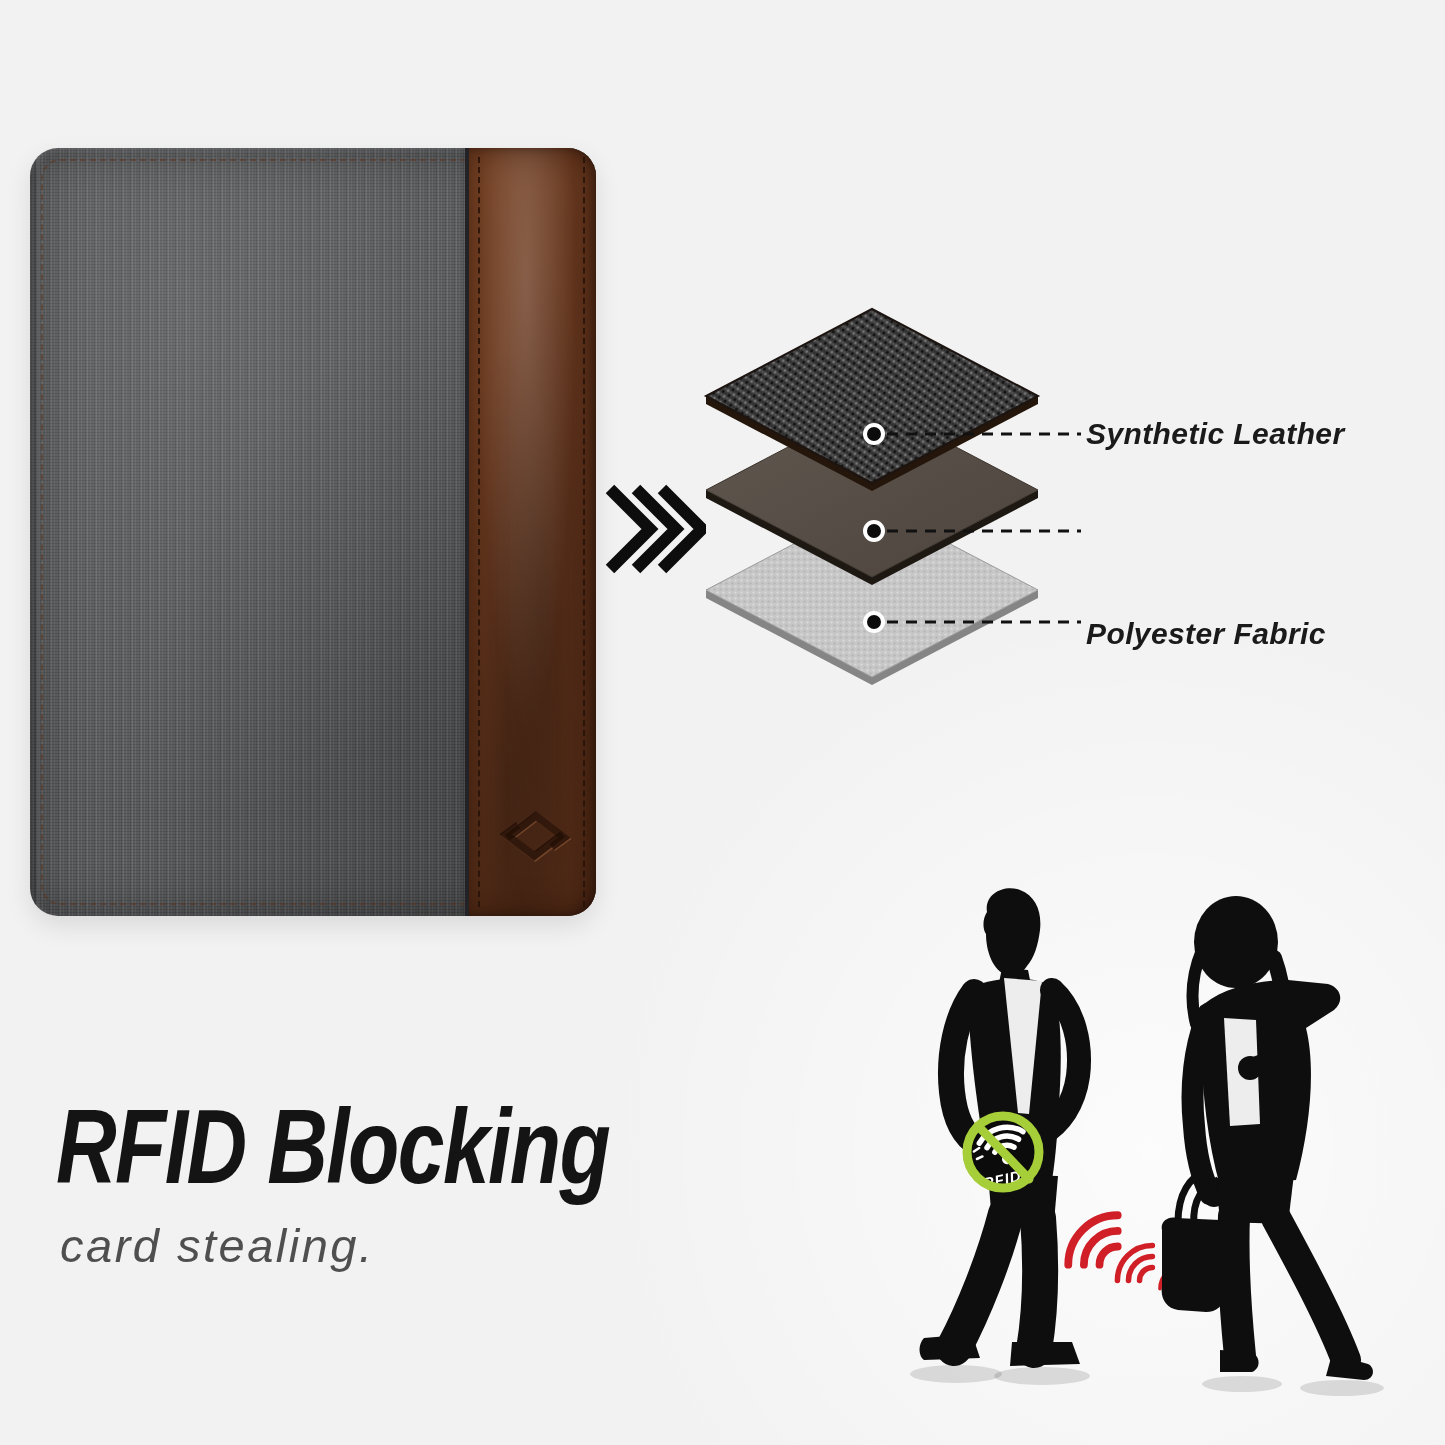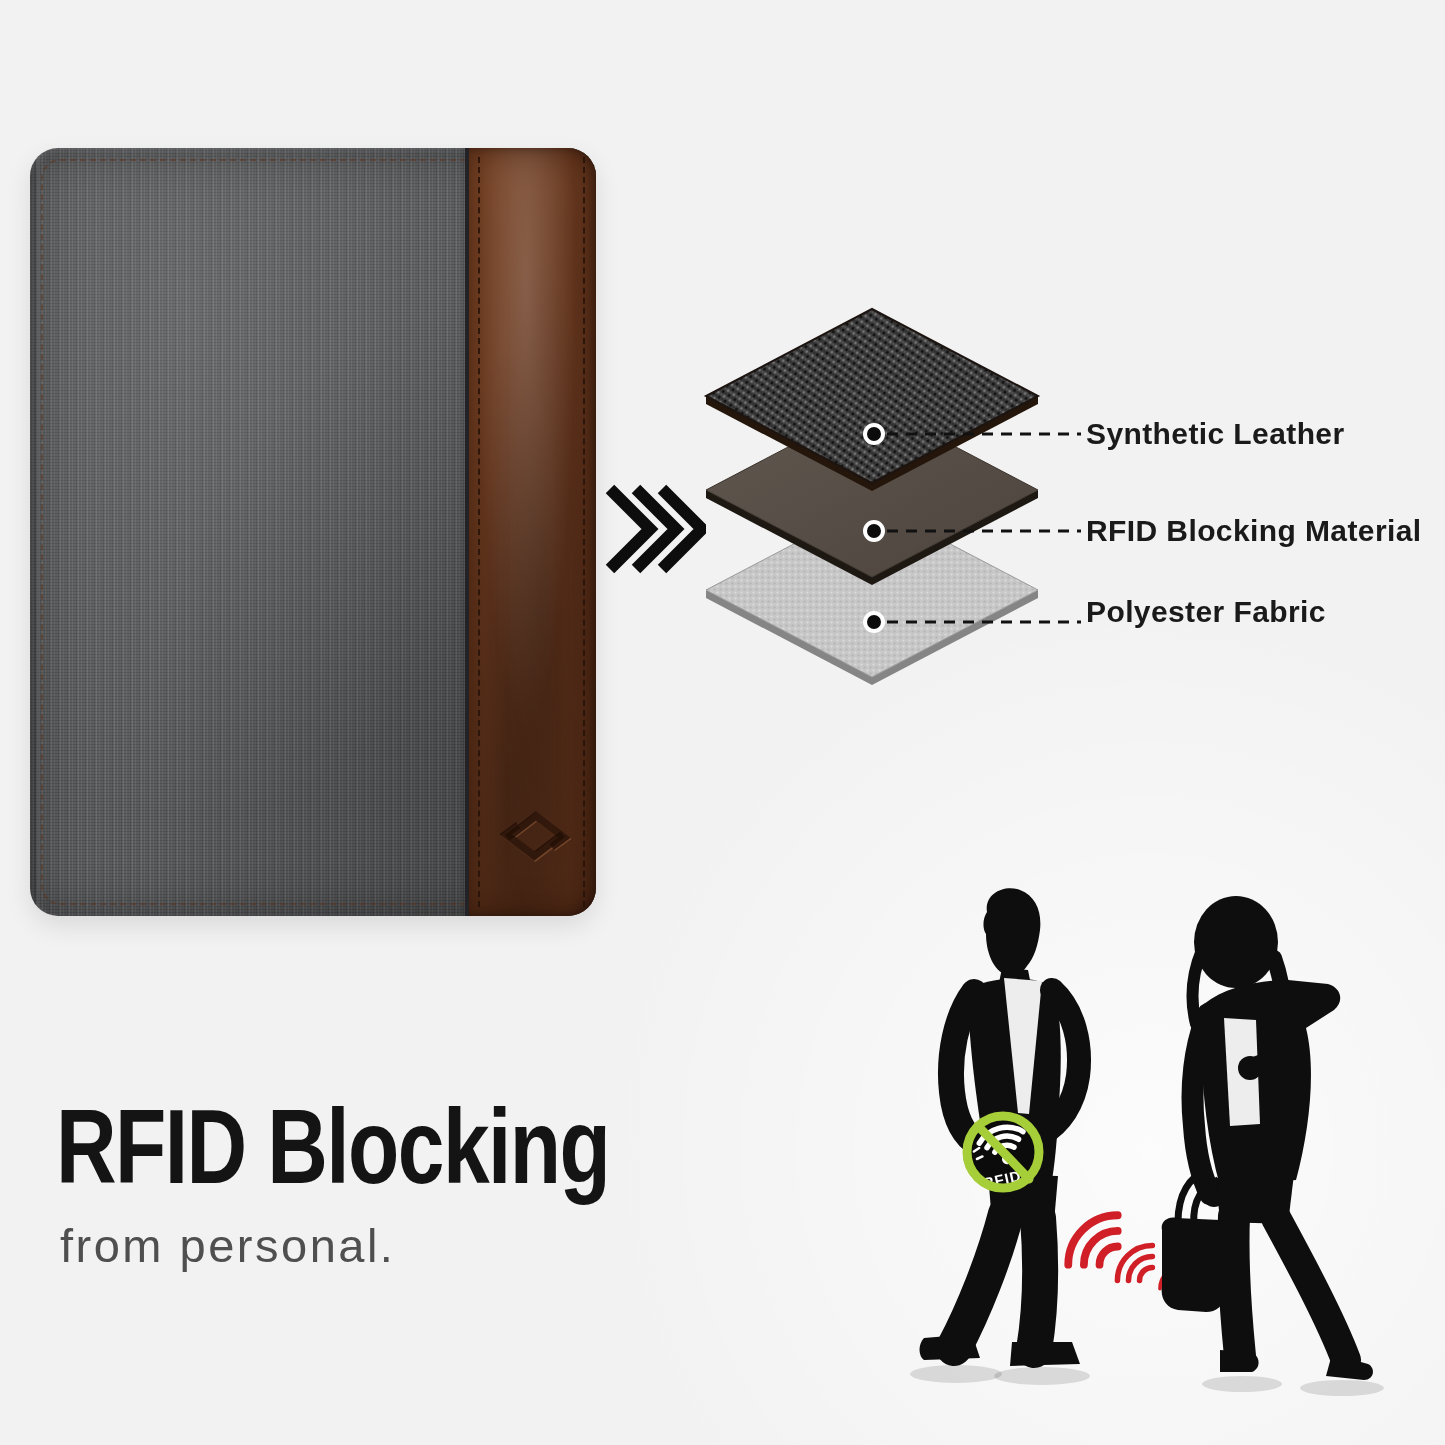--- a/index.html
+++ b/index.html
@@ -7,20 +7,21 @@
     --heading:#141414; --subtext:#4f4f4f; --label:#1a1a1a;
     --fabric-gray:#5a5b5d; --leather-brown:#6b3a20;
   }
   html,body{margin:0;padding:0;background:var(--background);}
   .canvas{
     position:relative;width:1445px;height:1445px;overflow:hidden;
     background:
       radial-gradient(circle at 1150px 1150px, rgba(255,255,255,.75) 0%, rgba(255,255,255,0) 34%),
       var(--background);
     font-family:"Liberation Sans", sans-serif;
+    font-style:italic;
   }
   
   .case{
     position:absolute;left:30px;top:148px;width:566px;height:768px;border-radius:28px;
     background-color:var(--fabric-gray);
     background-image:
       radial-gradient(ellipse at 28% 22%, rgba(255,255,255,.10), transparent 60%),
       radial-gradient(ellipse at 85% 85%, rgba(0,0,0,.22), transparent 55%),
       linear-gradient(90deg, rgba(0,0,0,.25) 0 6px, rgba(255,255,255,.08) 7px 9px, transparent 12px),
       linear-gradient(90deg, transparent 74%, rgba(0,0,0,.28) 98%),
@@ -141,26 +142,25 @@
       <line x1="192" y1="334" x2="386" y2="334"></line>
     </g>
     <g fill="#0c0c0c" stroke="#ffffff" stroke-width="4">
       <circle cx="179" cy="146" r="9"></circle>
       <circle cx="179" cy="243" r="9"></circle>
       <circle cx="179" cy="334" r="9"></circle>
     </g>
   </svg>
 
   <div class="callout-label" style="top:434px">Synthetic Leather</div>
-  <div class="callout-label" style="top:531px">RFID Blocking Material</div>
-  <div class="callout-label" style="top:612px">Polyester Fabric</div>
+  <div class="callout-label" style="top:634px">Polyester Fabric</div>
 
   <h1 class="rfid-heading">RFID Blocking</h1>
   <div class="rfid-subtext">
-    <div>from personal.</div>
+    <div>card stealing.</div>
   </div>
 
   <svg class="people" width="560" height="570" viewBox="0 0 560 570">
 
     <g fill="#0e0e0e">
       <path d="M97,34 C94,16 114,6 130,12 C146,18 152,34 150,52 C148,68 144,80 137,88 C132,96 122,100 114,96 C102,90 96,72 96,56 C92,50 93,40 97,34 Z"></path>
       <path d="M112,90 L138,92 L142,112 L108,110 Z"></path>
       <path d="M78,112 C98,98 146,96 164,110 C170,130 172,168 170,208 C168,248 166,278 162,302 L100,302 C90,250 78,168 78,112 Z"></path>
       <path d="M114,100 L152,103 L139,236 L128,235 Z" fill="#ededed"></path>
       <path d="M84,114 C66,138 58,178 62,214 C65,242 74,258 88,266" fill="none" stroke="#0e0e0e" stroke-width="26" stroke-linecap="round"></path>

